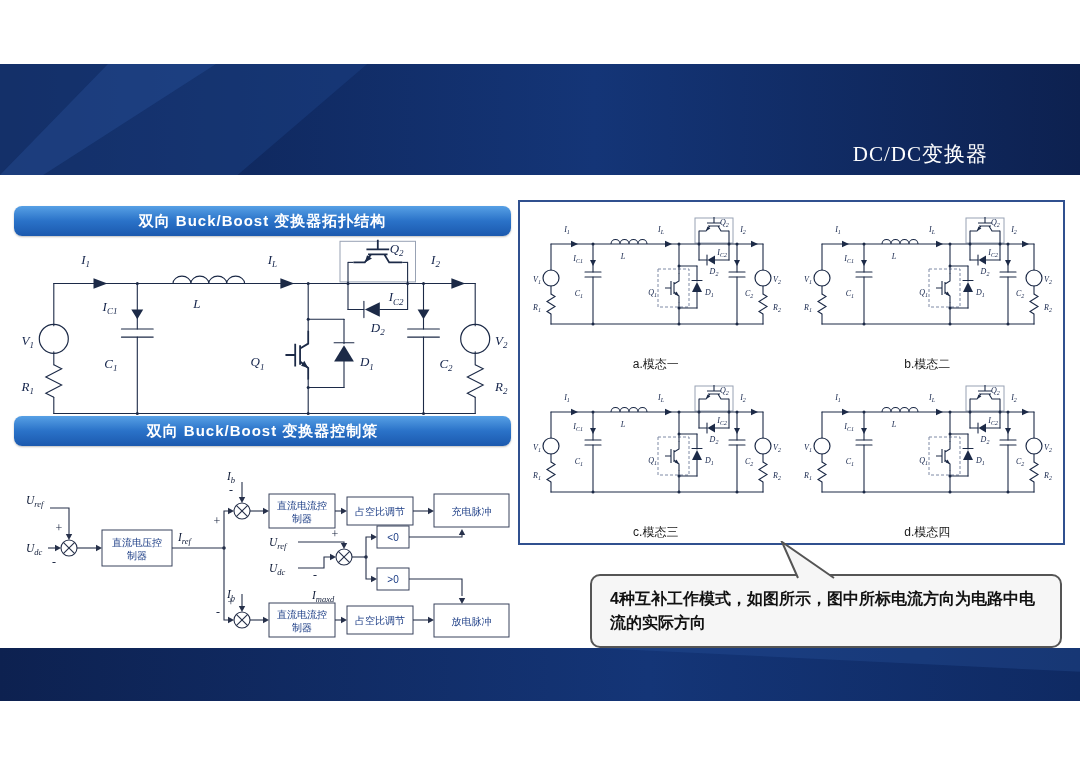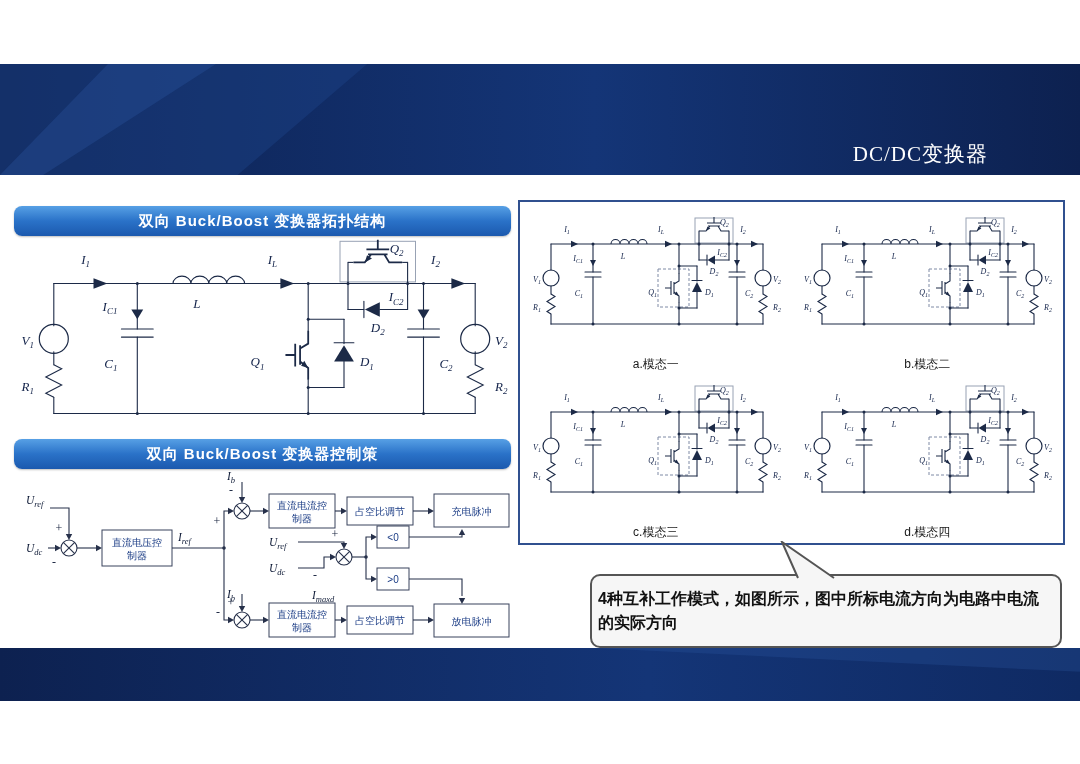--- a/index.html
+++ b/index.html
@@ -16,35 +16,35 @@
 .band-bottom{position:absolute;left:0;top:648px;width:100%;height:53px;
   background:linear-gradient(90deg,#0d2150,#143577 60%,#0f2a63);overflow:hidden}
 .glow{position:absolute;inset:0;background:#2a55a0;opacity:.3;clip-path:polygon(55% 0,100% 0,100% 45%)}
 
 
 .banner{position:absolute;left:14px;width:497px;height:30px;border-radius:8px;
   background:linear-gradient(180deg,#57a0e5 0%,#2a72c8 50%,#1b59ae 100%);
   color:#fff;font-weight:bold;font-size:15px;display:flex;align-items:center;justify-content:center;
   letter-spacing:1px;box-shadow:0 1px 2px rgba(0,0,0,.25)}
 #banner-topology{top:206px}
-#banner-control{top:439px}
+#banner-control{top:416px}
 
 
 #topology-svg{position:absolute;left:14px;top:238px}
 #control-svg{position:absolute;left:14px;top:468px}
 
 
 .modes-box{position:absolute;left:518px;top:200px;width:547px;height:345px;border:2px solid #30508f;
   background:#fff;display:grid;grid-template-columns:1fr 1fr;grid-template-rows:168px 168px;padding-top:6px}
 .mode-cell{display:flex;flex-direction:column;align-items:center;padding-top:8px}
 .mode-caption{margin-top:20px;font-size:12px;color:#1a1a1a}
 
 
 .callout{position:absolute;left:590px;top:574px;width:472px;min-height:70px;background:#f6f6f6;
-  border:2px solid #555;border-radius:10px;padding:11px 6px;font-size:16px;font-weight:bold;color:#111;line-height:1.5}
+  border:2px solid #555;border-radius:10px;padding:11px 18px;font-size:16px;font-weight:bold;color:#111;line-height:1.5}
 .callout-tail{position:absolute;left:178px;top:-35px;pointer-events:none}
 
 
 .cd-box{fill:#fff;stroke:#39425c;stroke-width:1}
 .cd-line{fill:none;stroke:#26304a;stroke-width:1.1}
 .cd-arrow{fill:#26304a}
 .cd-dot{fill:#26304a}
 .cd-txt{font-size:10px;fill:#1b3c85;text-anchor:middle;font-family:"Liberation Sans","DejaVu Sans",sans-serif}
 .cd-math{font-size:11.5px;fill:#101c38;font-style:italic;font-family:"Liberation Serif","DejaVu Serif",serif}
 .cd-sub{font-size:8.5px}

